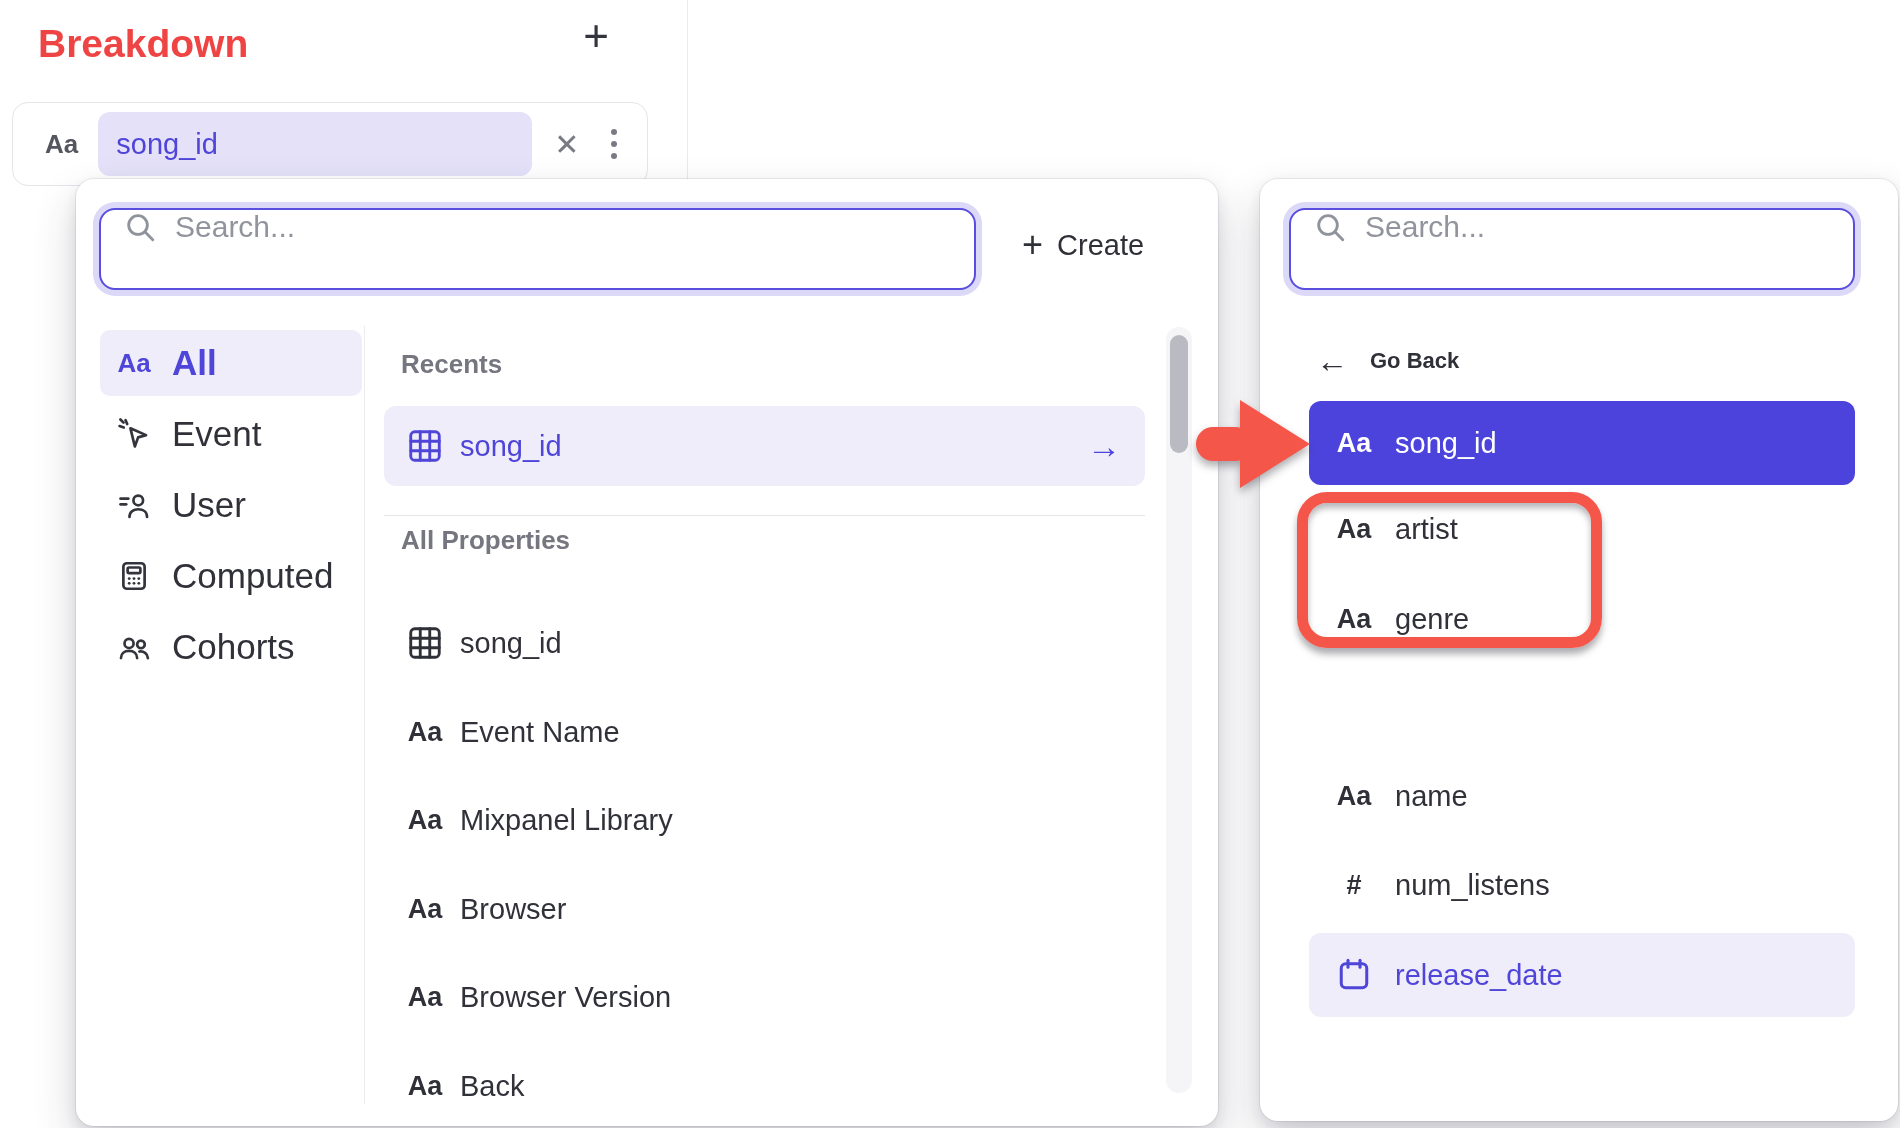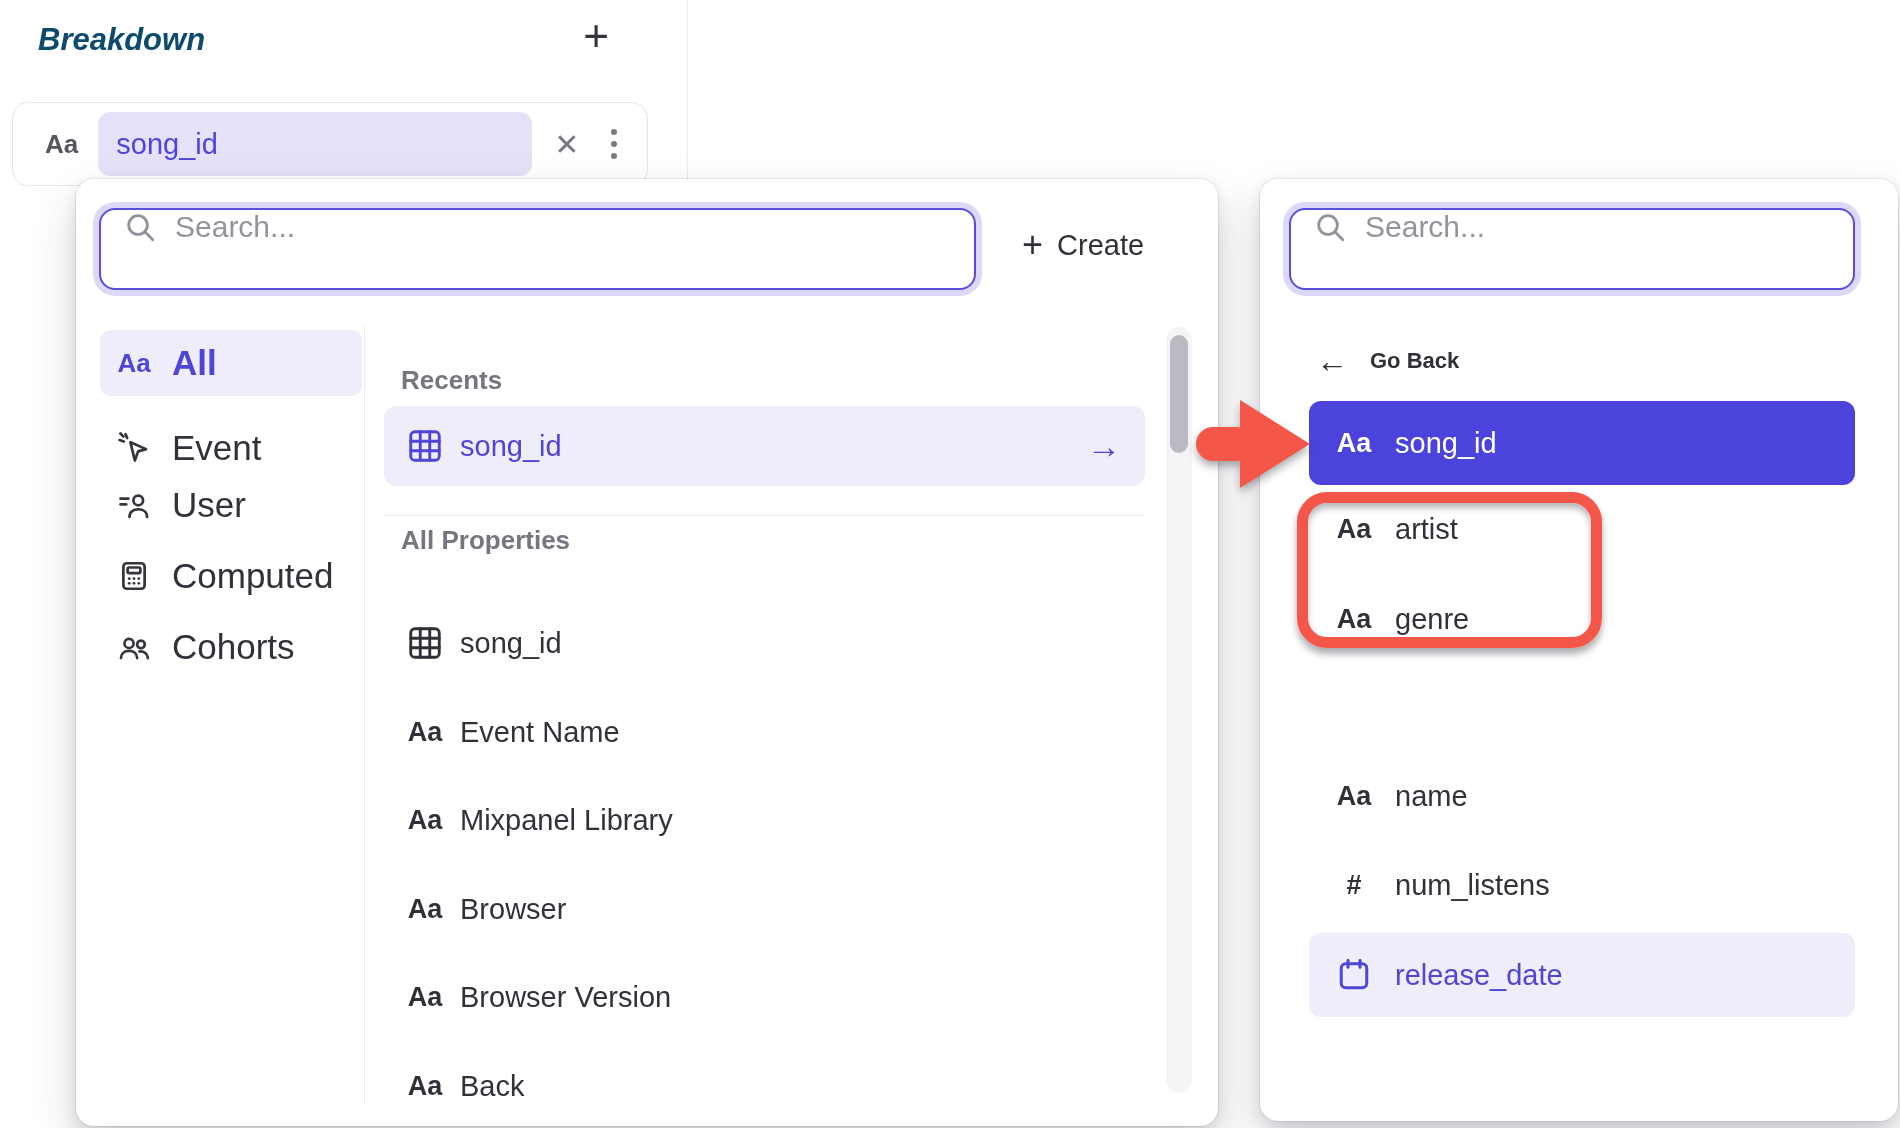--- a/index.html
+++ b/index.html
@@ -1,21 +1,21 @@
 <!DOCTYPE html>
 <html><head>
 <meta charset="utf-8">
 <style>
   * { box-sizing: border-box; margin: 0; padding: 0; }
   body { background: #fff; font-family: "Liberation Sans", "DejaVu Sans", sans-serif; }
   .stage { position: relative; width: 1900px; height: 1128px; background: #fff; overflow: hidden; color: #303139; }
 
   
   .breakdown-card { position: absolute; left: 0; top: 0; width: 688px; height: 179px; border-right: 1px solid #e9e9ee; background: #fff; }
-  .bd-title { position: absolute; left: 38px; top: 22px; font-size: 31px; font-weight: 700; color: #0c4a6e; font-style: italic; }
+  .bd-title { position: absolute; left: 38px; top: 22px; font-size: 39px; font-weight: 700; color: #ef4444; }
   .bd-plus { position: absolute; left: 570px; top: 10px; width: 52px; height: 52px; border: none; background: transparent; font-size: 44px; font-weight: 300; color: #34353c; cursor: pointer; line-height: 52px; text-align: center; }
   .chip-wrap { position: absolute; left: 12px; top: 102px; width: 636px; height: 84px; border: 1px solid #e5e5ea; border-radius: 16px; background: #fff; display: flex; align-items: center; padding-left: 32px; }
   .chip-type { font-size: 26px; font-weight: 700; color: #54555e; }
   .chip-pill { margin-left: 20px; width: 434px; height: 64px; background: #e4e1f9; border-radius: 12px; display: flex; align-items: center; padding-left: 18px; cursor: pointer; }
   .chip-pill span { font-size: 29px; font-weight: 500; color: #4f45d8; }
   .chip-close { margin-left: 22px; border: none; background: transparent; font-size: 30px; color: #797a83; cursor: pointer; }
   .chip-kebab { margin-left: 30px; border: none; background: transparent; cursor: pointer; color: #797a83; display: flex; align-items: center; }
 
   
   .panel { position: absolute; background: #fff; border-radius: 18px;
@@ -118,21 +118,21 @@
       <span class="lbl">Create</span>
     </button>
 
     <nav>
       <div class="cat-item selected" style="top:151px">
         <span class="cicon">
             <span class="aa">Aa</span>
           </span>
         <span class="clabel">All</span>
       </div>
-      <div class="cat-item" style="top:236px">
+      <div class="cat-item" style="top:222px">
         <span class="cicon">
           <svg width="34" height="34" viewBox="0 0 24 24" fill="none" stroke="currentColor" stroke-width="1.9" stroke-linecap="round" stroke-linejoin="round">
               <path d="M9.5 8 L20.5 12.8 L14.9 14.4 L12.6 20.8 Z"></path>
               <path d="M6 2.2 L7.2 5"></path>
               <path d="M1.8 6.4 L4.8 7.4"></path>
               <path d="M2.4 1.8 L4.6 4"></path>
             </svg>
         </span>
         <span class="clabel">Event</span>
       </div>
@@ -171,21 +171,21 @@
               <path d="M15.8 15.2 c3-.5 5.8 1.4 6 4.6"></path>
             </svg>
         </span>
         <span class="clabel">Cohorts</span>
       </div>
     </nav>
 
     <div class="v-divider"></div>
 
     <div>
-      <div class="sec-header" style="top:186px">Recents</div>
+      <div class="sec-header" style="top:170px">Recents</div>
 
       <div class="prop-row recent" style="top:227px">
         <span class="picon">
           <svg width="38" height="38" viewBox="0 0 24 24" fill="none" stroke="currentColor" stroke-width="1.8" stroke-linecap="round">
               <rect x="3" y="3" width="18" height="18" rx="2.5"></rect>
               <line x1="9" y1="3" x2="9" y2="21"></line>
               <line x1="15" y1="3" x2="15" y2="21"></line>
               <line x1="3" y1="9" x2="21" y2="9"></line>
               <line x1="3" y1="15" x2="21" y2="15"></line>
             </svg>

